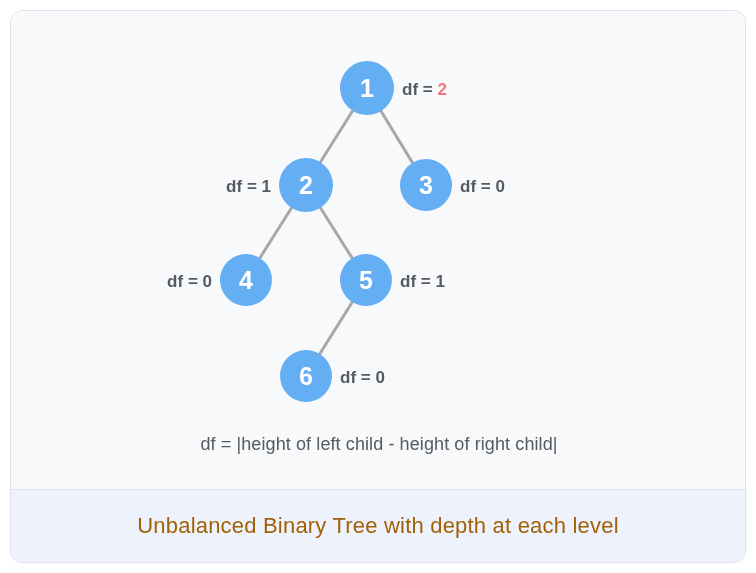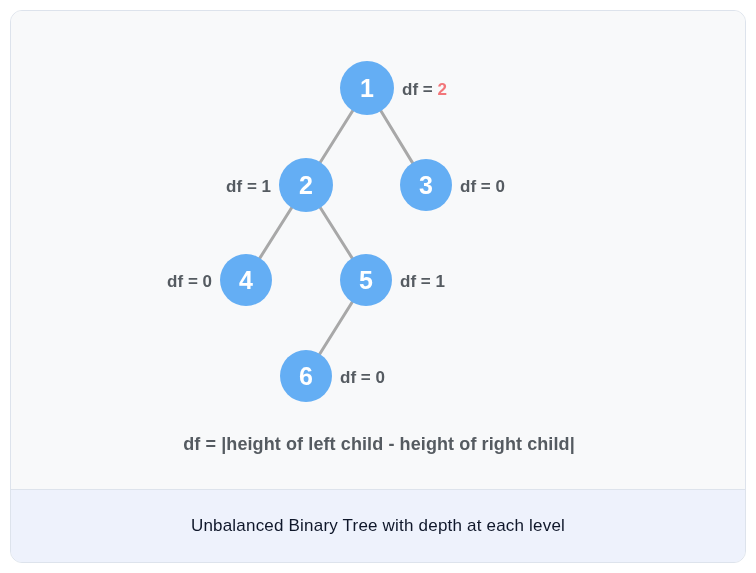--- a/index.html
+++ b/index.html
@@ -47,36 +47,36 @@
     font-weight: bold;
     fill: #555b61;
   }
   .formula-text {
     position: absolute;
     left: 0;
     width: 736px;
     top: 423px;
     text-align: center;
     font-size: 18px;
-    font-weight: bold;
+    font-weight: normal;
     color: #555b61;
     letter-spacing: 0.1px;
   }
   .footer {
     flex: 0 0 auto;
     height: 73px;
     background: #eef2fc;
     border-top: 1px solid #dde3ec;
     display: flex;
     align-items: center;
     justify-content: center;
   }
   .footer-caption {
-    font-size: 17px;
-    color: #0f172a;
+    font-size: 22px;
+    color: #a16207;
     letter-spacing: 0.2px;
   }
 </style>
 </head>
 <body>
 
 <div class="card">
 
   <div class="figure-area">
 

